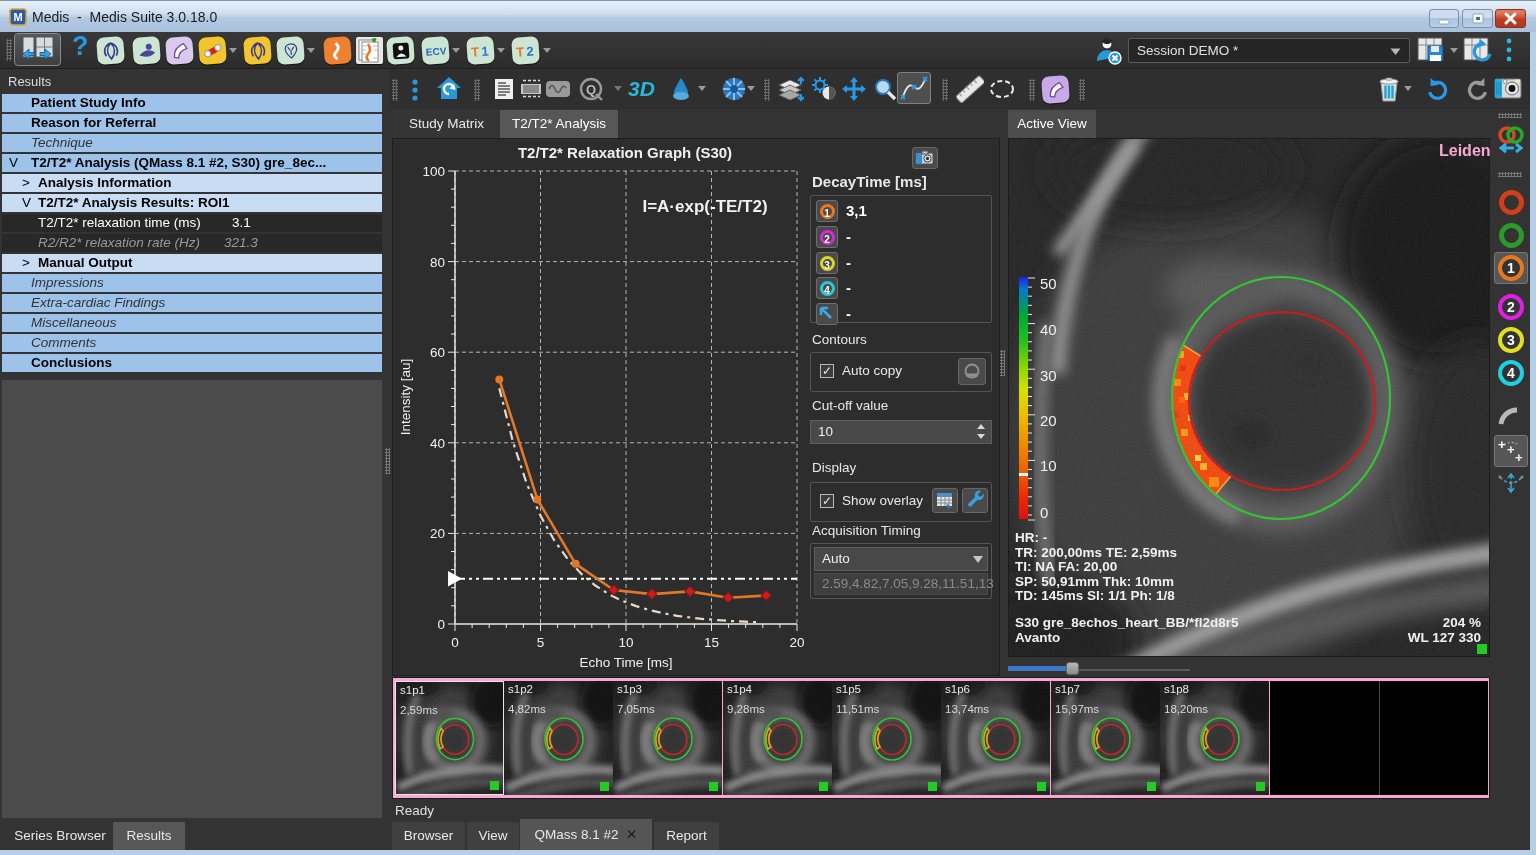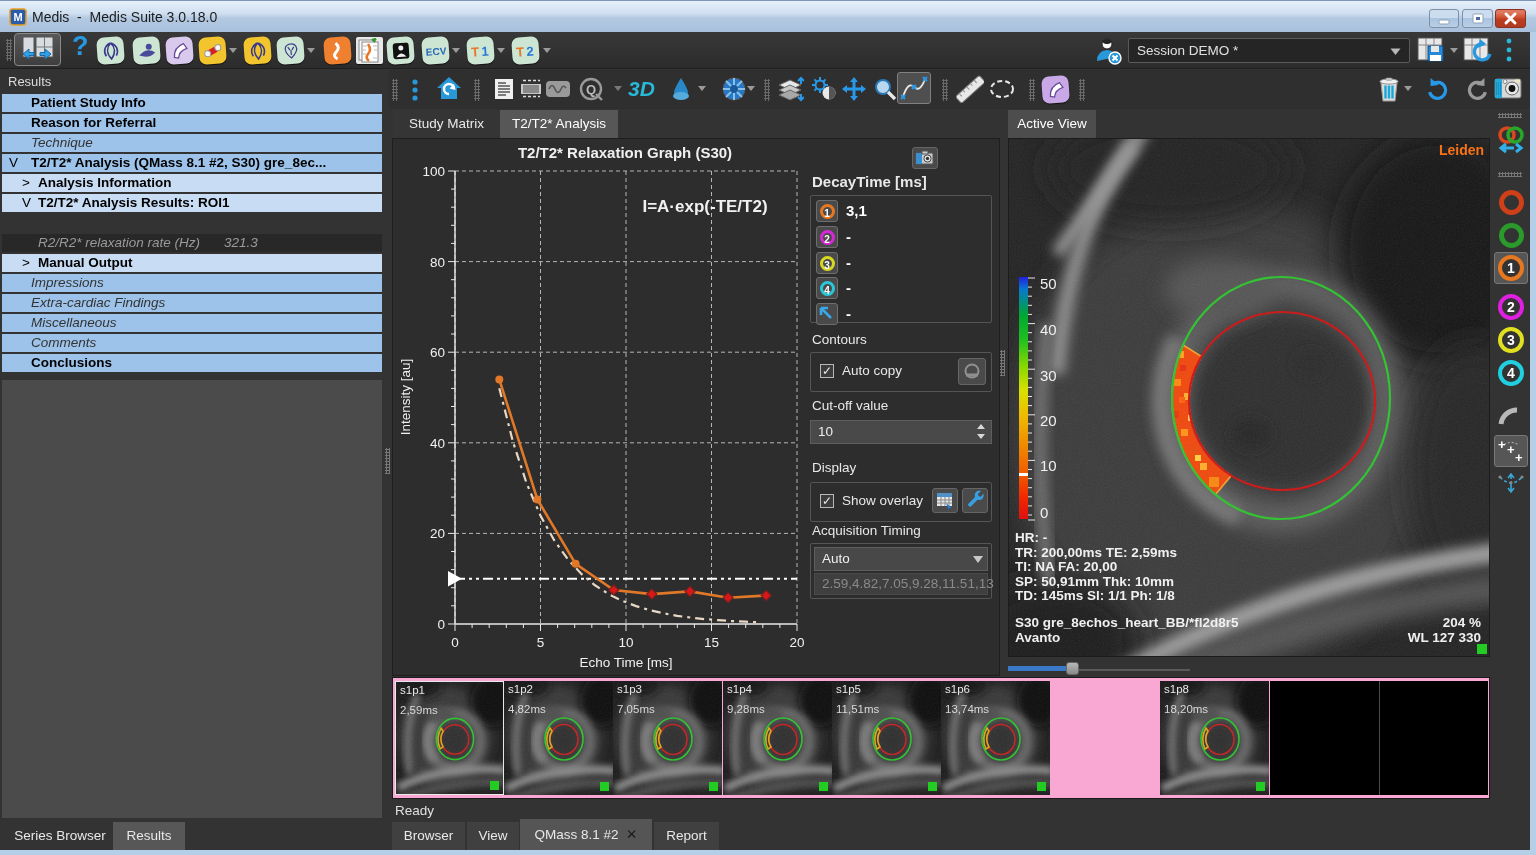--- a/index.html
+++ b/index.html
@@ -257,20 +257,21 @@
   </div>
 
   <div id="leftpanel">
     <div id="resultslabel">Results</div>
     <div class="lrow lb1" style="top:25px;">Patient Study Info</div>
     <div class="lrow lb1" style="top:45px;">Reason for Referral</div>
     <div class="lrow lb1i" style="top:65px;">Technique</div>
     <div class="lrow lb1" style="top:85px;"><span style="position:absolute;left:7px;font-weight:normal;">V</span>T2/T2* Analysis (QMass 8.1 #2, S30) gre_8ec...</div>
     <div class="lrow lb2" style="top:105px;"><span style="position:absolute;left:20px;font-weight:normal;">&gt;</span>Analysis Information</div>
     <div class="lrow lb2" style="top:125px;"><span style="position:absolute;left:20px;font-weight:normal;">V</span>T2/T2* Analysis Results: ROI1</div>
+    <div class="lrow ldark" style="top:145px;">T2/T2* relaxation time (ms)<span style="position:absolute;left:230px;">3.1</span></div>
     <div class="lrow ldark" style="top:165px;font-style:italic;color:#9a9a9a;">R2/R2* relaxation rate (Hz)<span style="position:absolute;left:222px;">321.3</span></div>
     <div class="lrow lb2" style="top:185px;"><span style="position:absolute;left:20px;font-weight:normal;">&gt;</span>Manual Output</div>
     <div class="lrow lb1i" style="top:205px;">Impressions</div>
     <div class="lrow lb1i" style="top:225px;">Extra-cardiac Findings</div>
     <div class="lrow lb1i" style="top:245px;">Miscellaneous</div>
     <div class="lrow lb1i" style="top:265px;">Comments</div>
     <div class="lrow lb1" style="top:285px;">Conclusions</div>
     <div id="leftgray"></div>
   </div>
 
@@ -630,21 +631,21 @@
           <path d="M0 10.1 h4 M0 19.2 h4 M0 28.3 h4 M0 37.4 h4 M0 55.7 h4 M0 64.8 h4 M0 73.9 h4 M0 83 h4 M0 101.3 h4 M0 110.4 h4 M0 119.5 h4 M0 128.6 h4 M0 146.9 h4 M0 156 h4 M0 165.1 h4 M0 174.2 h4 M0 192.5 h4 M0 201.6 h4 M0 210.7 h4 M0 219.8 h4 M0 228.9 h4 M0 238 h4"></path>
         </g>
       </svg>
       <div class="abs" style="left:31px;top:136px;font-size:15px;color:#f0f0f0;">50</div>
       <div class="abs" style="left:31px;top:182px;font-size:15px;color:#f0f0f0;">40</div>
       <div class="abs" style="left:31px;top:228px;font-size:15px;color:#f0f0f0;">30</div>
       <div class="abs" style="left:31px;top:273px;font-size:15px;color:#f0f0f0;">20</div>
       <div class="abs" style="left:31px;top:318px;font-size:15px;color:#f0f0f0;">10</div>
       <div class="abs" style="left:31px;top:365px;font-size:15px;color:#f0f0f0;">0</div>
       
-      <div class="abs" style="left:430px;top:3px;font-size:14px;font-weight:bold;color:#f97316;">Leiden</div>
+      <div class="abs" style="left:430px;top:3px;font-size:16px;font-weight:bold;color:#f9a8d4;">Leiden</div>
       <div class="abs" style="left:6px;top:392px;font-size:13.5px;font-weight:bold;color:#f0f0f0;line-height:14.5px;">HR: -<br>TR: 200,00ms TE: 2,59ms<br>TI: NA FA: 20,00<br>SP: 50,91mm Thk: 10mm<br>TD: 145ms Sl: 1/1 Ph: 1/8</div>
       <div class="abs" style="left:6px;top:477px;font-size:13.5px;font-weight:bold;color:#f0f0f0;line-height:14.5px;">S30 gre_8echos_heart_BB/*fl2d8r5<br>Avanto</div>
       <div class="abs" style="right:8px;top:477px;font-size:13.5px;font-weight:bold;color:#f0f0f0;line-height:14.5px;text-align:right;">204 %<br>WL 127 330</div>
       <div class="abs" style="right:2px;bottom:2px;width:10px;height:10px;background:#22cc22;"></div>
     </div>
 
     <div class="abs" style="left:2px;top:551px;width:180px;height:14px;">
       <div class="abs" style="left:0;top:5px;width:58px;height:5px;background:#3a78c8;"></div>
       <div class="abs" style="left:70px;top:8px;width:112px;height:2px;background:#5a5a5a;"></div>
       <div class="abs" style="left:58px;top:1px;width:13px;height:13px;background:linear-gradient(#b8b8b8,#8a8a8a);border-radius:3px;border:1px solid #666;"></div>
@@ -745,20 +746,23 @@
         </svg><div class="tlabel">s1p3</div><div class="tms">7,05ms</div><div class="gsq"></div></div>
     <div class="thumb" style="left:330px;"><svg width="109" height="114">
           <use href="#thumbimg"></use>
         </svg><div class="tlabel">s1p4</div><div class="tms">9,28ms</div><div class="gsq"></div></div>
     <div class="thumb" style="left:439px;"><svg width="109" height="114">
           <use href="#thumbimg"></use>
         </svg><div class="tlabel">s1p5</div><div class="tms">11,51ms</div><div class="gsq"></div></div>
     <div class="thumb" style="left:548px;"><svg width="109" height="114">
           <use href="#thumbimg"></use>
         </svg><div class="tlabel">s1p6</div><div class="tms">13,74ms</div><div class="gsq"></div></div>
+    <div class="thumb" style="left:658px;"><svg width="109" height="114">
+          <use href="#thumbimg"></use>
+        </svg><div class="tlabel">s1p7</div><div class="tms">15,97ms</div><div class="gsq"></div></div>
     <div class="thumb" style="left:767px;"><svg width="109" height="114">
           <use href="#thumbimg"></use>
         </svg><div class="tlabel">s1p8</div><div class="tms">18,20ms</div><div class="gsq"></div></div>
     <div class="thumb" style="left:877px;background:#000;"></div>
     <div class="thumb" style="left:986px;background:#000;border-left:1px solid #4a4a4a;"></div>
   </div>
 
   <div id="statusbar">
       <span style="position:absolute;left:3px;top:2px;font-size:13.5px;color:#e0e0e0;">Ready</span>
     </div>

